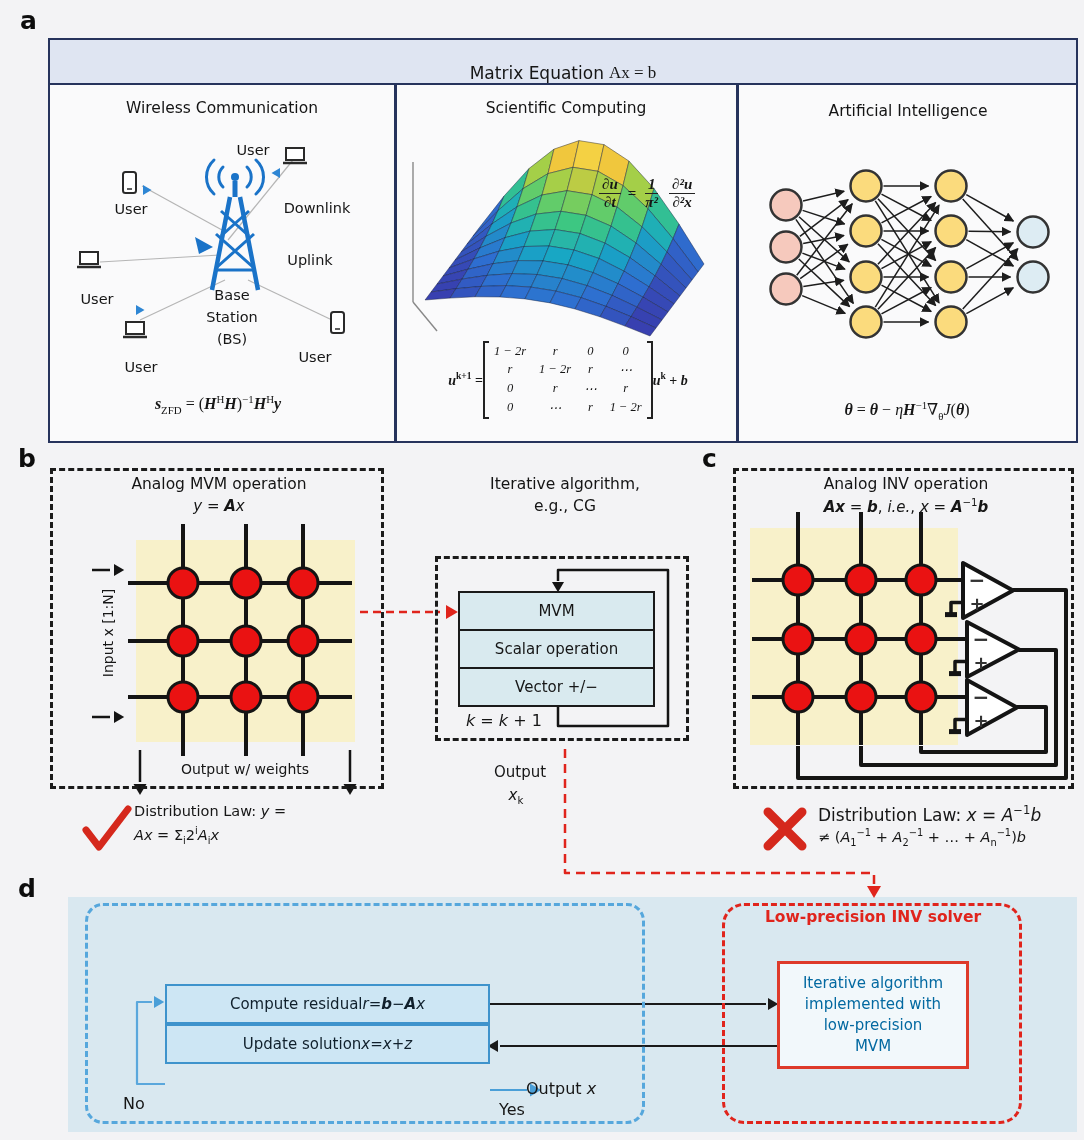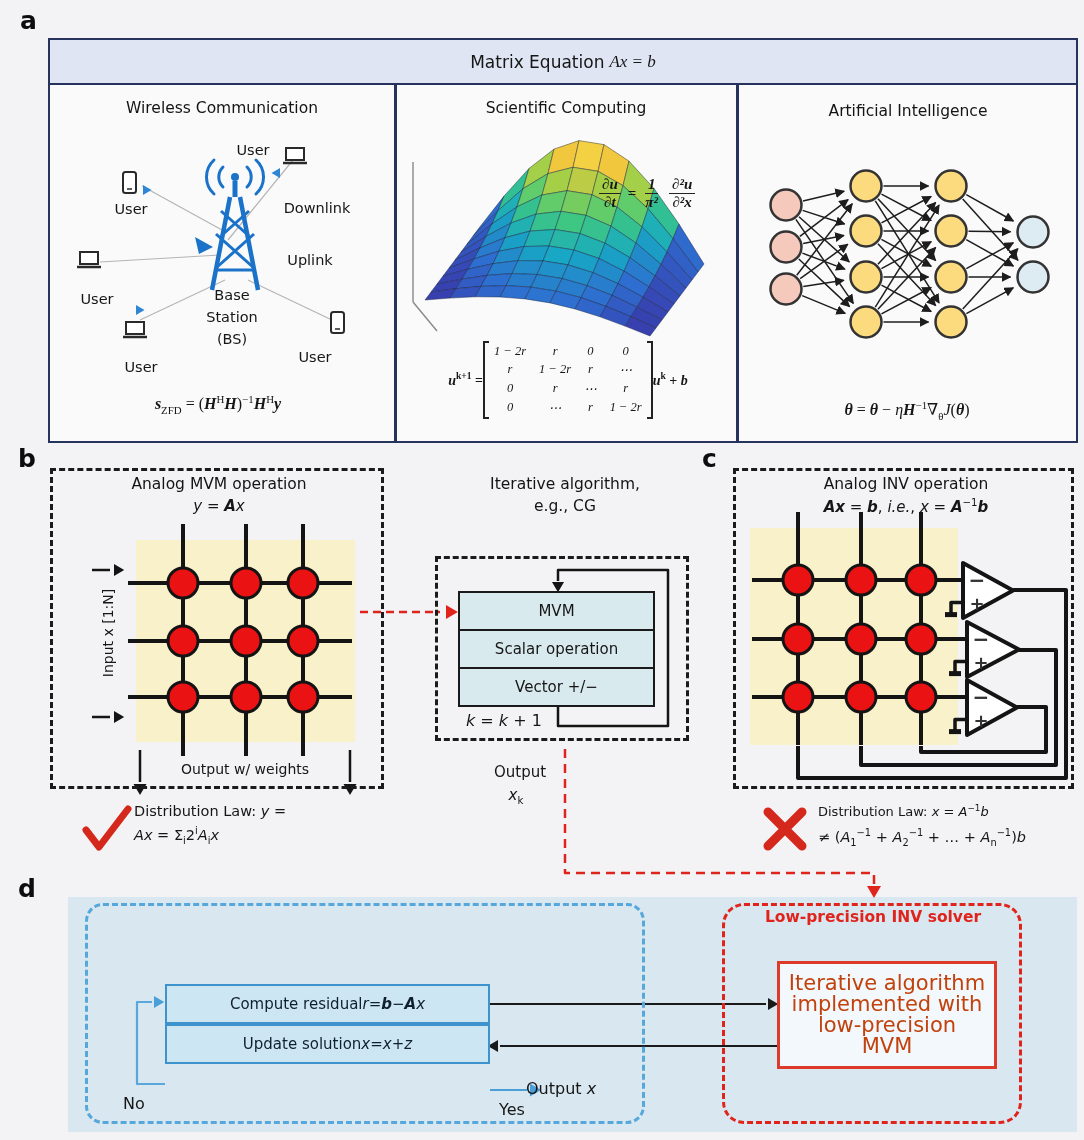--- a/index.html
+++ b/index.html
@@ -5,21 +5,21 @@
   *{box-sizing:border-box;margin:0;padding:0}
   body{margin:0;background:#f3f3f5}
   #root{position:relative;width:1084px;height:1140px;background:#f3f3f5;
         font-family:"DejaVu Sans",sans-serif;color:#161616;overflow:hidden}
   .abs{position:absolute;white-space:nowrap}
   .cl{position:absolute;transform:translateX(-50%);white-space:nowrap}
   .panel-letter{position:absolute;font-weight:700;font-size:25px;color:#0d0d0d}
   #panelA{position:absolute;left:48px;top:38px;width:1030px;height:405px;
           background:#fafafb;border:2.5px solid #26335c}
   #panelA .header{height:45px;border-bottom:2.5px solid #26335c;background:#dfe5f2;
-          display:flex;align-items:center;justify-content:center;font-size:17px;gap:5px}
+          display:flex;align-items:flex-end;justify-content:center;font-size:17px;gap:5px}
   .vline{position:absolute;top:84px;height:357px;width:2.5px;background:#26335c}
   .coltitle{font-size:15.5px;color:#141414}
   .wl{font-size:14.5px}
   .dashbox{position:absolute;border:3px dashed #1b1b1b}
   .eq .t{font-style:normal}
   .eq .i{font-style:italic}
   .eq .bi{font-style:italic;font-weight:700}
   .eq .sup{vertical-align:super;font-size:68%}
   .eq .sub{vertical-align:sub;font-size:68%}
   .serif{font-family:"Liberation Serif","DejaVu Serif",serif}
@@ -37,34 +37,34 @@
   .stepbox{position:absolute;left:458px;width:197px;height:40px;background:#d9eaef;
        border:2.5px solid #1a1a1a;display:flex;align-items:center;justify-content:center;font-size:15px}
   #panelD-bg{position:absolute;left:68px;top:897px;width:1009px;height:235px;background:#d9e8f0}
   #blue-dash{position:absolute;left:85px;top:903px;width:560px;height:221px;
        border:3px dashed #56a7dc;border-radius:18px}
   #red-dash{position:absolute;left:722px;top:903px;width:300px;height:221px;
        border:3px dashed #e0241c;border-radius:22px}
   .dbox{position:absolute;left:165px;width:325px;height:40px;background:#cde6f4;
        border:2px solid #3e93cc;display:flex;align-items:center;justify-content:center;
        font-size:15px;color:#10202c}
-  #solver-box{position:absolute;left:777px;top:961px;width:220px;height:108px;
+  #solver-box{position:absolute;left:777px;top:961px;width:192px;height:108px;
        border:3px solid #de3a2a;background:#f2f8fb;display:flex;flex-direction:column;
-       align-items:center;justify-content:center;line-height:21px;font-size:21px;color:#c2410c}
+       align-items:center;justify-content:center;line-height:21px;font-size:15px;color:#0369a1}
   #scene{position:absolute;left:0;top:0;pointer-events:none}
 </style>
 </head>
 <body>
 
 <div id="root">
 
   <div id="panelA">
     <div class="header">
       <span>Matrix Equation</span>
-      <span class="i serif" style="font-style:italic">Ax = b</span>
+      <span class="i serif" style="">Ax = b</span>
     </div>
   </div>
   <div class="vline" style="left:394px"></div>
   <div class="vline" style="left:736px"></div>
   <div id="panelD-bg"></div>
 
   <svg id="scene" width="1084" height="1140">
       <defs>
         <marker id="arr" viewBox="0 0 10 10" refX="9" refY="5" markerWidth="6.5" markerHeight="6.5" orient="auto-start-reverse">
           <path d="M0,0 L10,5 L0,10 z" fill="#1d1d1d"></path>
@@ -397,21 +397,21 @@
   <div class="stepbox" style="top:591px">MVM</div>
   <div class="stepbox" style="top:667px">Vector +/−</div>
   <div class="stepbox" style="top:629px">Scalar operation</div>
   <div class="abs eq" style="left:466px;top:711px;font-size:16px"><span class="i">k</span><span class="t"> = </span><span class="i">k</span><span class="t"> + 1</span></div>
   <div class="cl" style="left:520px;top:763px;font-size:15px">Output</div>
   <div class="cl eq" style="left:516px;top:786px;font-size:15px"><span class="i">x</span><span class="sub">k</span></div>
 
   <div class="dashbox" style="left:733px;top:468px;width:341px;height:321px"></div>
   <div class="cl coltitle" style="left:906px;top:475px">Analog INV operation</div>
   <div class="cl eq" style="left:906px;top:497px;font-size:15px"><span class="bi">Ax</span><span class="t"> = </span><span class="bi">b</span><span class="t">, </span><span class="i">i.e.</span><span class="t">, </span><span class="i">x</span><span class="t"> = </span><span class="bi">A</span><span class="sup">−1</span><span class="bi">b</span></div>
-  <div class="abs eq" style="left:818px;top:803px;font-size:13px"><span class="t">Distribution Law: </span><span class="i">x</span><span class="t"> = </span><span class="i">A</span><span class="sup">−1</span><span class="i">b</span></div>
+  <div class="abs eq" style="left:818px;top:803px;font-size:17px"><span class="t">Distribution Law: </span><span class="i">x</span><span class="t"> = </span><span class="i">A</span><span class="sup">−1</span><span class="i">b</span></div>
   <div class="abs eq" style="left:818px;top:827px;font-size:14.5px"><span class="t">≠ (</span><span class="i">A</span><span class="sub">1</span><span class="sup">−1</span><span class="t"> + </span><span class="i">A</span><span class="sub">2</span><span class="sup">−1</span><span class="t"> + … + </span><span class="i">A</span><span class="sub">n</span><span class="sup">−1</span><span class="t">)</span><span class="i">b</span></div>
 
   <div id="blue-dash"></div>
   <div class="dbox eq" style="top:984px">
       <span class="t">Initialization </span>
       <span class="bi">A</span>
       <span class="t">, </span>
       <span class="bi">b</span>
       <span class="t">, </span>
       <span class="i">x</span>

